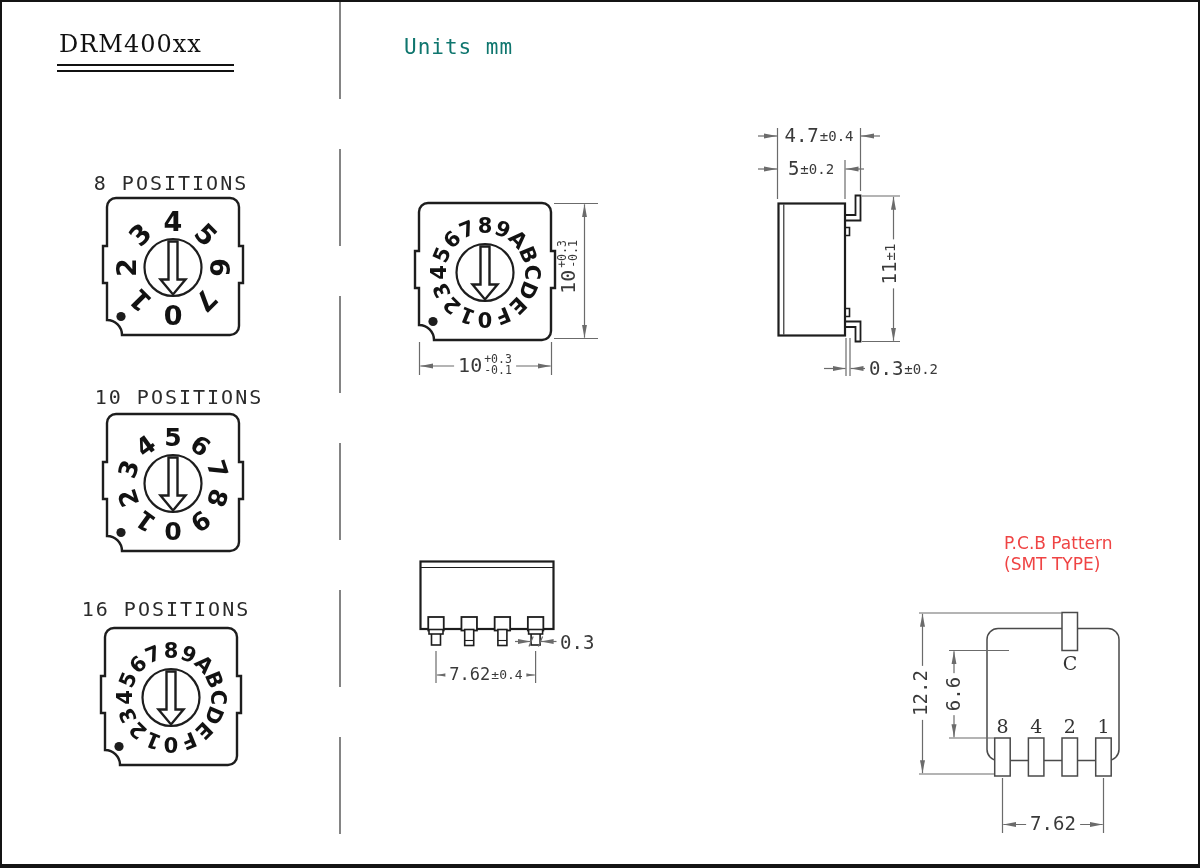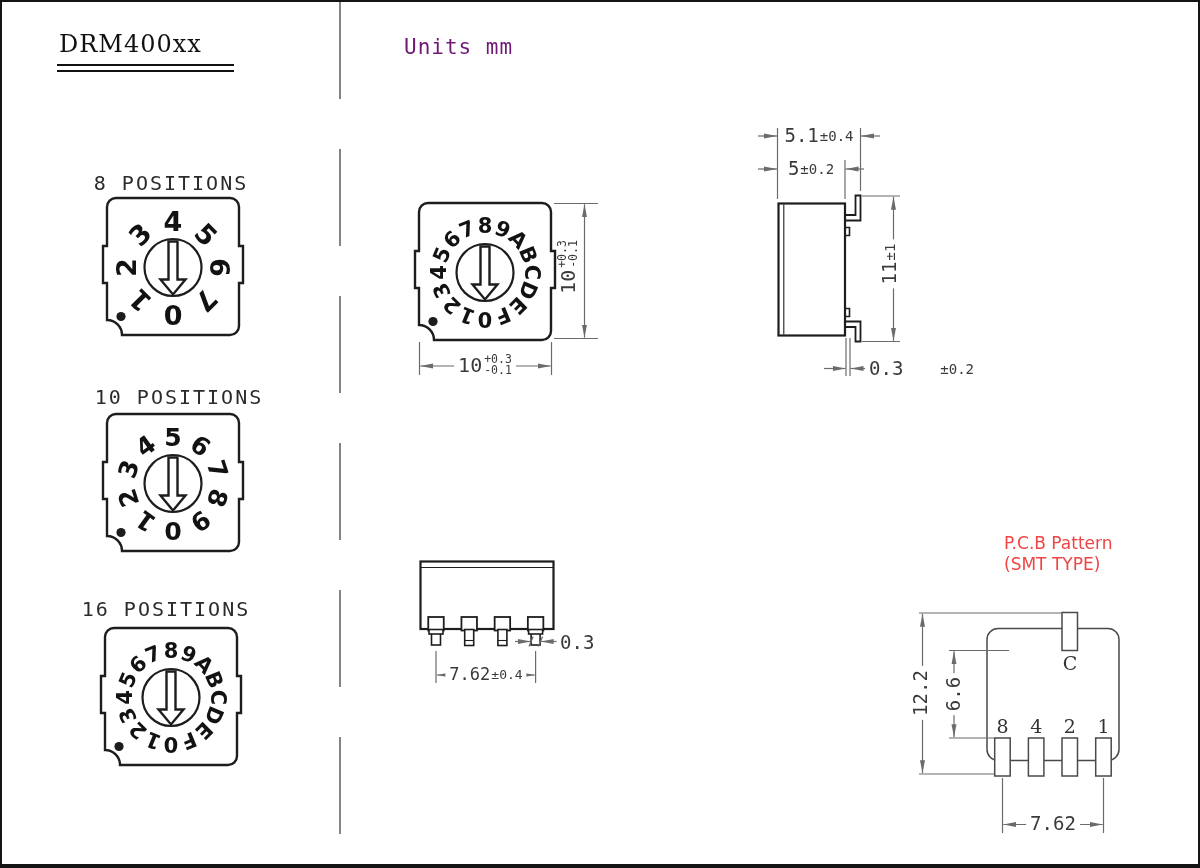--- a/index.html
+++ b/index.html
@@ -6,26 +6,26 @@
   #sheet{position:relative;width:1200px;height:868px;background:#ffffff;
     border:2px solid #141414;border-bottom-width:4px;box-sizing:border-box;
     font-family:"DejaVu Sans Mono",monospace;color:#1d1d1d;overflow:hidden;}
   .abs{position:absolute;}
   svg{position:absolute;overflow:visible;}
   svg text{font-family:"DejaVu Sans",sans-serif;}
   .dial-char{text-anchor:middle;dominant-baseline:central;font-weight:bold;fill:#121212;}
   
   .doc-title{font-family:"DejaVu Serif",serif;font-size:24px;letter-spacing:1px;color:#111;}
   .title-underline{border-top:2px solid #111;border-bottom:2px solid #111;height:4px;width:177px;}
-  .units{font-size:21px;letter-spacing:1px;color:#701a75;}
+  .units{font-size:21px;letter-spacing:1px;color:#0f766e;}
   .poslabel{font-size:20px;letter-spacing:2px;color:#2b2b2b;transform:translate(-50%,-50%);white-space:nowrap;}
   .dim{display:inline-flex;align-items:center;white-space:nowrap;color:#3a3a3a;
        font-size:19px;line-height:1;transform:translate(-50%,-50%);}
   .dim.rot{transform:translate(-50%,-50%) rotate(-90deg);}
-  .dim.leftanchor{transform:translate(0,-50%);gap:36px;}
+  .dim.leftanchor{transform:translate(0,-50%);}
   .dim .tol{font-size:14px;margin-left:1px;}
   .dim .stack{display:inline-flex;flex-direction:column;font-size:11.5px;line-height:11px;margin-left:2px;letter-spacing:0;}
   .dim.bg{background:#fff;padding:0 4px;}
   .pcb-title{font-family:"DejaVu Sans",sans-serif;font-size:17px;line-height:21px;color:#ef4444;white-space:nowrap;}
   .padlabel{font-family:"DejaVu Serif",serif;font-size:19px;color:#333;transform:translate(-50%,-50%);}
 </style>
 </head>
 <body>
 
 <div id="sheet">
@@ -219,21 +219,21 @@
   </div>
   <div class="abs dim bg" style="left:483px;top:363px">
     <span style="font-size:20px">10</span>
     <span class="stack">
         <span>+0.3</span>
         <span>-0.1</span>
       </span>
   </div>
 
   <div class="abs dim" style="left:817px;top:133px">
-    <span>5.1</span>
+    <span>4.7</span>
       <span class="tol">±0.4</span>
   </div>
   <div class="abs dim" style="left:809px;top:166px">
     <span>5</span>
       <span class="tol">±0.2</span>
   </div>
   <div class="abs dim rot bg" style="left:887px;top:262px">
     <span>11</span>
       <span class="tol">±1</span>
   </div>

